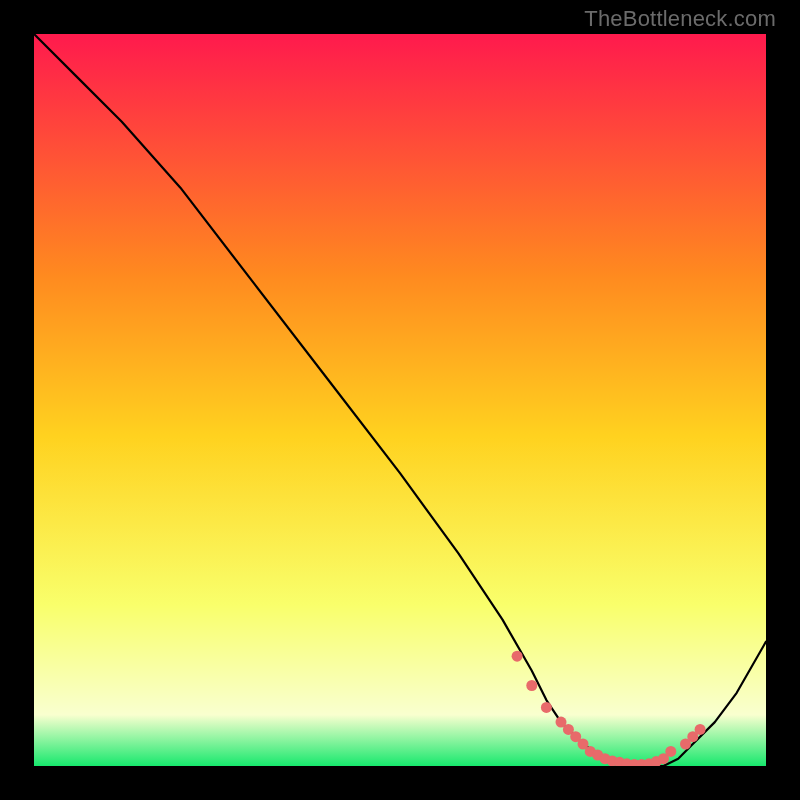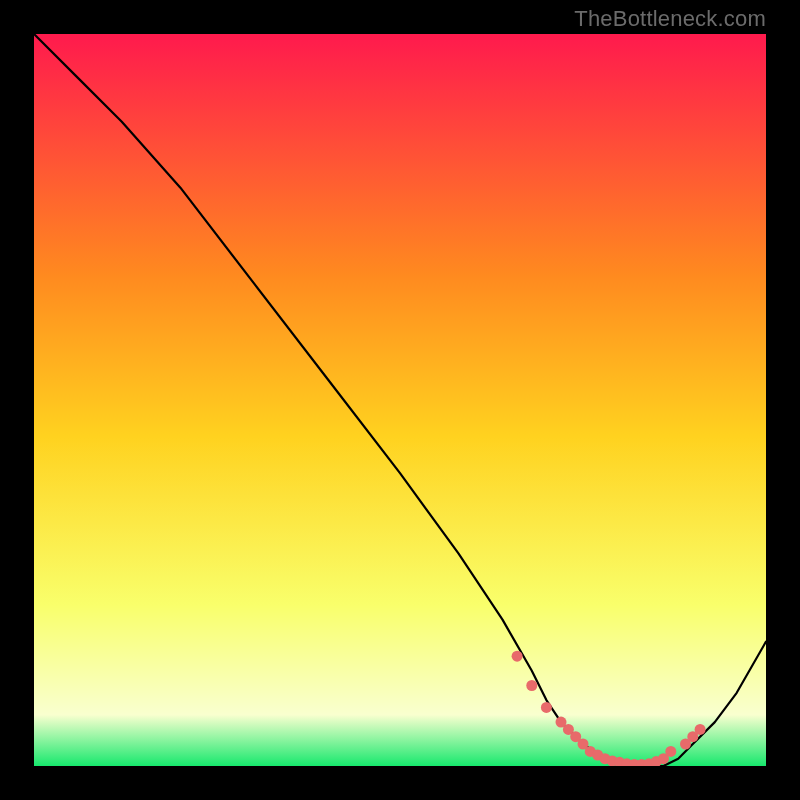--- a/index.html
+++ b/index.html
@@ -19,21 +19,21 @@
   .plot {
     position: absolute;
     left: 34px;
     top: 34px;
     width: 732px;
     height: 732px;
   }
   .watermark {
     position: absolute;
     top: 6px;
-    right: 34px;
+    right: 24px;
     font-size: 22px;
     color: #6b6b6b;
     letter-spacing: 0.2px;
     font-weight: 500;
     user-select: none;
   }
   svg { display: block; }
 </style>
 </head>
 <body>

